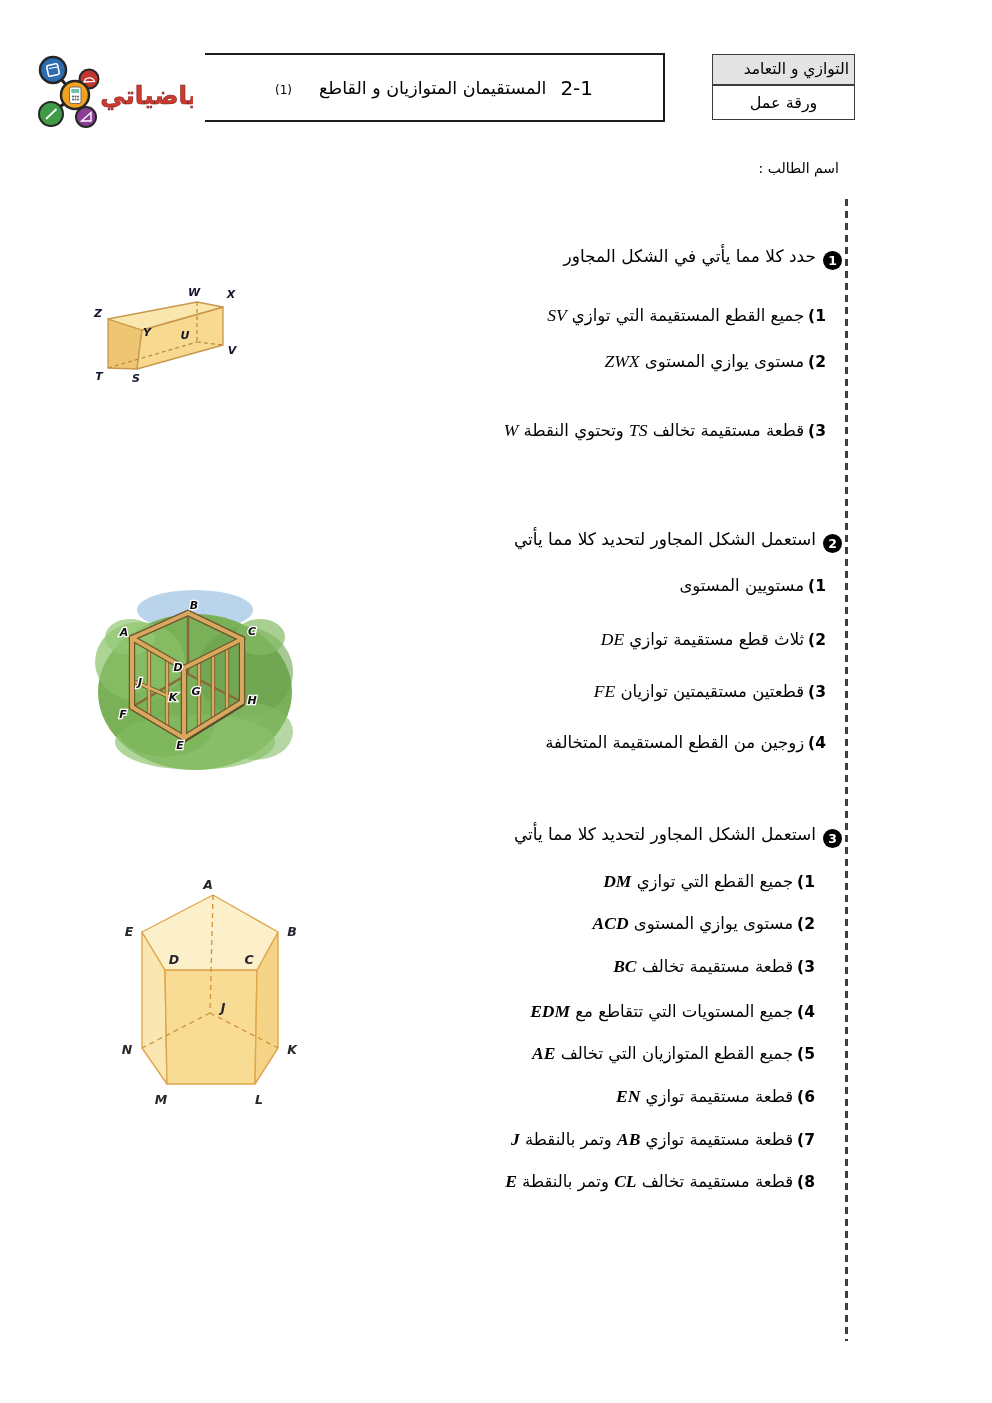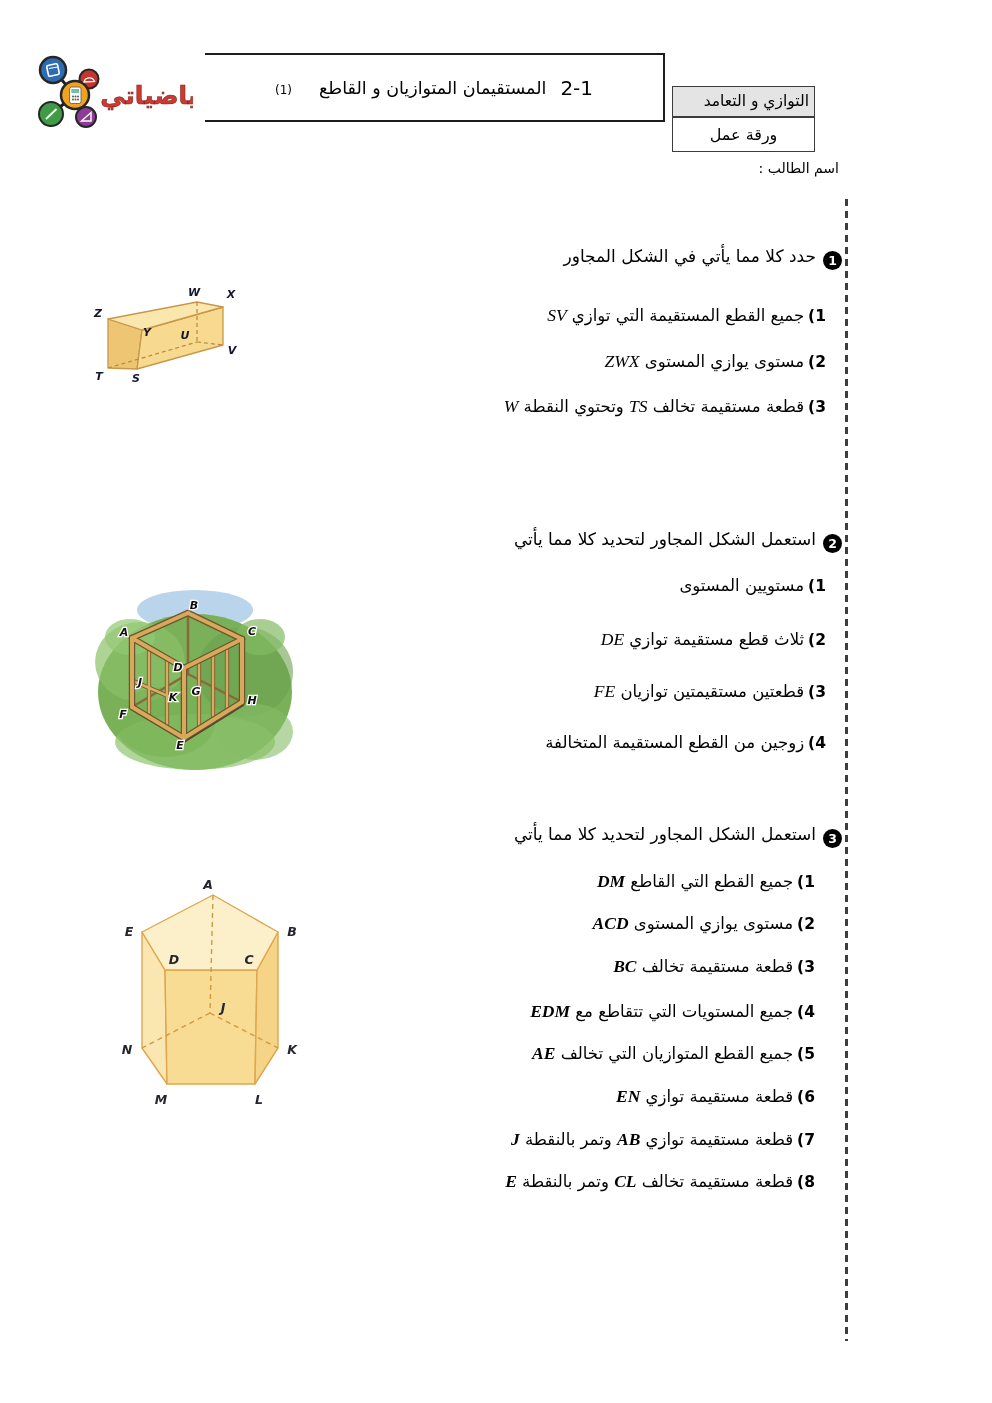--- a/index.html
+++ b/index.html
@@ -11,22 +11,22 @@
   
   .title-box{
     position:absolute;left:205px;top:53px;width:458px;height:65px;
     border-top:2px solid #1d1d1d;border-bottom:2px solid #1d1d1d;border-right:2px solid #1d1d1d;
     display:flex;align-items:center;justify-content:center;direction:rtl;gap:14px;
   }
   .lesson-num{font-weight:normal;font-size:20px;}
   .lesson-title{font-size:17.5px;margin-left:13px;}
   .lesson-part{font-size:12px;padding-top:4px;}
   .info-table{
-    position:absolute;left:672px;top:54px;width:141px;
-    border:1.5px solid #3c3c3c;direction:rtl;margin-top:32px;
+    position:absolute;left:712px;top:54px;width:141px;
+    border:1.5px solid #3c3c3c;direction:rtl;
   }
   .info-row1{height:29px;line-height:29px;background:#e4e4e4;border-bottom:2px solid #3c3c3c;
     font-size:15.5px;text-align:right;padding:0 5px;}
   .info-row2{height:33px;line-height:33px;font-size:16px;text-align:center;padding:0 5px;}
   .student-label{
     position:absolute;right:153px;top:160px;direction:rtl;font-size:14px;white-space:nowrap;
   }
   .divider{
     position:absolute;left:845px;top:199px;width:2.6px;height:1142px;
     background:repeating-linear-gradient(180deg,#3d3d3d 0 7px,transparent 7px 12px);
@@ -100,21 +100,21 @@
 
 <div class="qheader" style="top:244px;right:150px">
   <span class="marker">1</span><span>حدد كلا مما يأتي في الشكل المجاور</span>
 </div>
 <div class="item" style="top:303px;right:166px">
   <b class="inum">1)</b><span>جميع القطع المستقيمة التي توازي </span><i class="math">SV</i>
 </div>
 <div class="item" style="top:349px;right:166px">
   <b class="inum">2)</b><span>مستوى يوازي المستوى </span><i class="math">ZWX</i>
 </div>
-<div class="item" style="top:394px;right:166px">
+<div class="item" style="top:418px;right:166px">
   <b class="inum">3)</b><span>قطعة مستقيمة تخالف </span><i class="math">TS</i><span> وتحتوي النقطة </span><i class="math">W</i>
 </div>
 
 <svg class="abs" style="left:85px;top:280px" width="165" height="108" viewBox="0 0 165 108">
   <g stroke="#c9974a" stroke-width="1.3" stroke-linejoin="round">
     <polygon points="23,39 57,50 52,89 23,88" fill="#eec573"></polygon>
     <polygon points="57,50 138,27 138,65 52,89" fill="#f7d98f"></polygon>
     <polygon points="23,39 112,22 138,27 57,50" fill="#fae7ad"></polygon>
   </g>
   <g stroke="#b8893f" stroke-width="1.2" stroke-dasharray="4,3" fill="none">
@@ -224,21 +224,21 @@
     <text class="fig-label-halo" x="157" y="122">H</text>
     <text class="fig-label-halo" x="45" y="104">J</text>
     <text class="fig-label-halo" x="78" y="119">K</text>
   </g>
 </svg>
 
 <div class="qheader" style="top:822px;right:150px">
   <span class="marker">3</span><span>استعمل الشكل المجاور لتحديد كلا مما يأتي</span>
 </div>
 <div class="item" style="top:869px;right:177px">
-  <b class="inum">1)</b><span>جميع القطع التي القاطع </span><i class="math mb">DM</i>
+  <b class="inum">1)</b><span>جميع القطع التي توازي </span><i class="math mb">DM</i>
 </div>
 <div class="item" style="top:911px;right:177px">
   <b class="inum">2)</b><span>مستوى يوازي المستوى </span><i class="math mb">ACD</i>
 </div>
 <div class="item" style="top:954px;right:177px">
   <b class="inum">3)</b><span>قطعة مستقيمة تخالف </span><i class="math mb">BC</i>
 </div>
 <div class="item" style="top:999px;right:177px">
   <b class="inum">4)</b><span>جميع المستويات التي تتقاطع مع </span><i class="math mb">EDM</i>
 </div>

